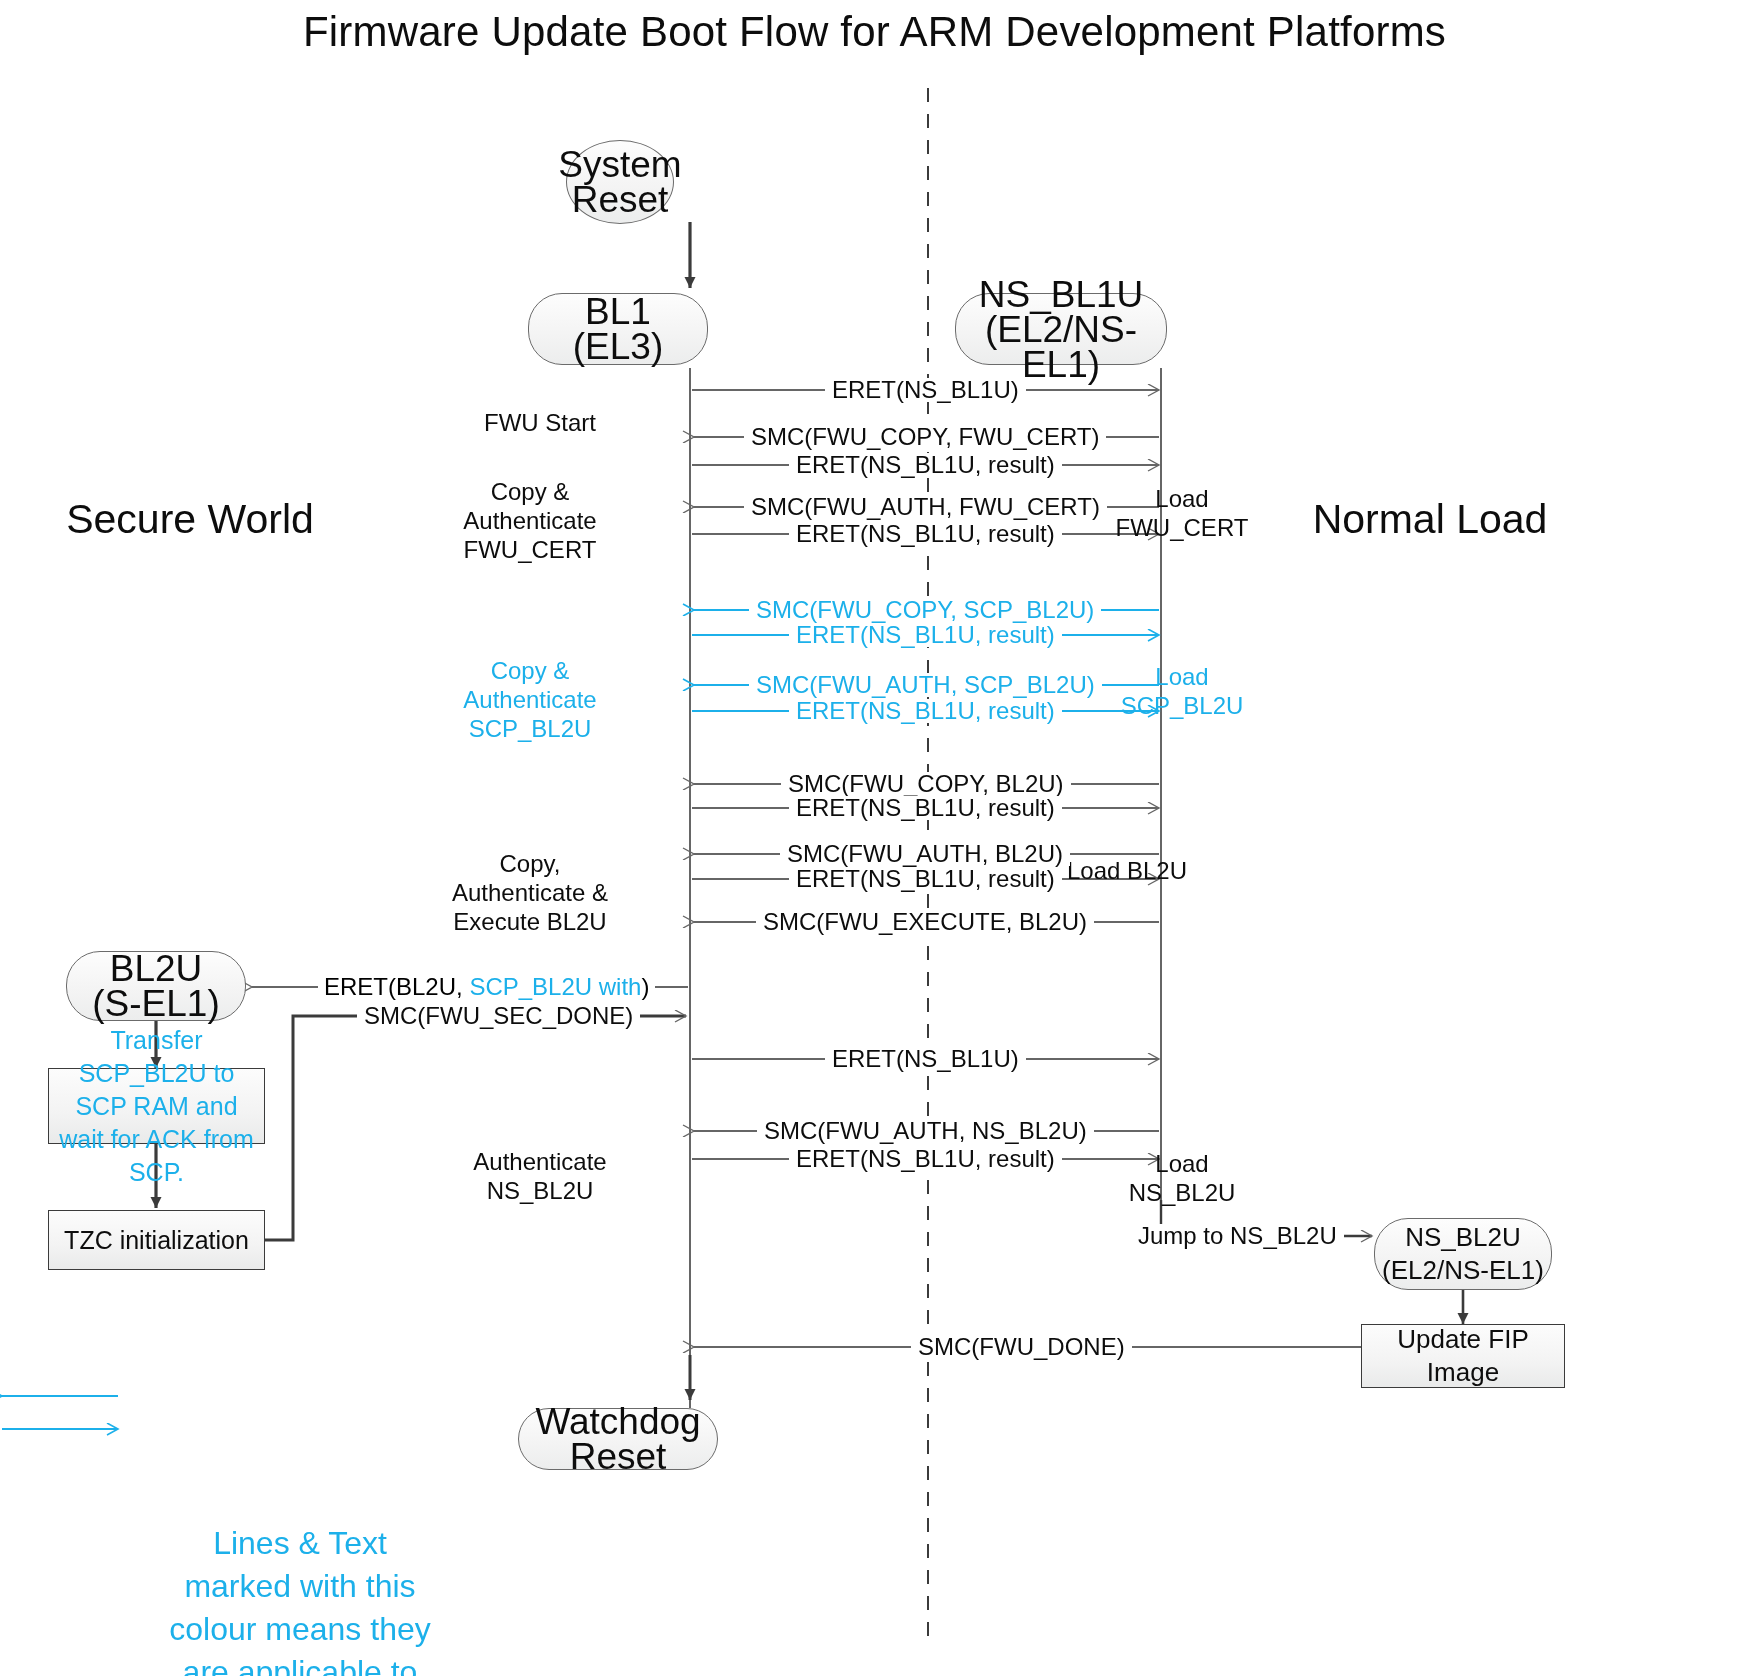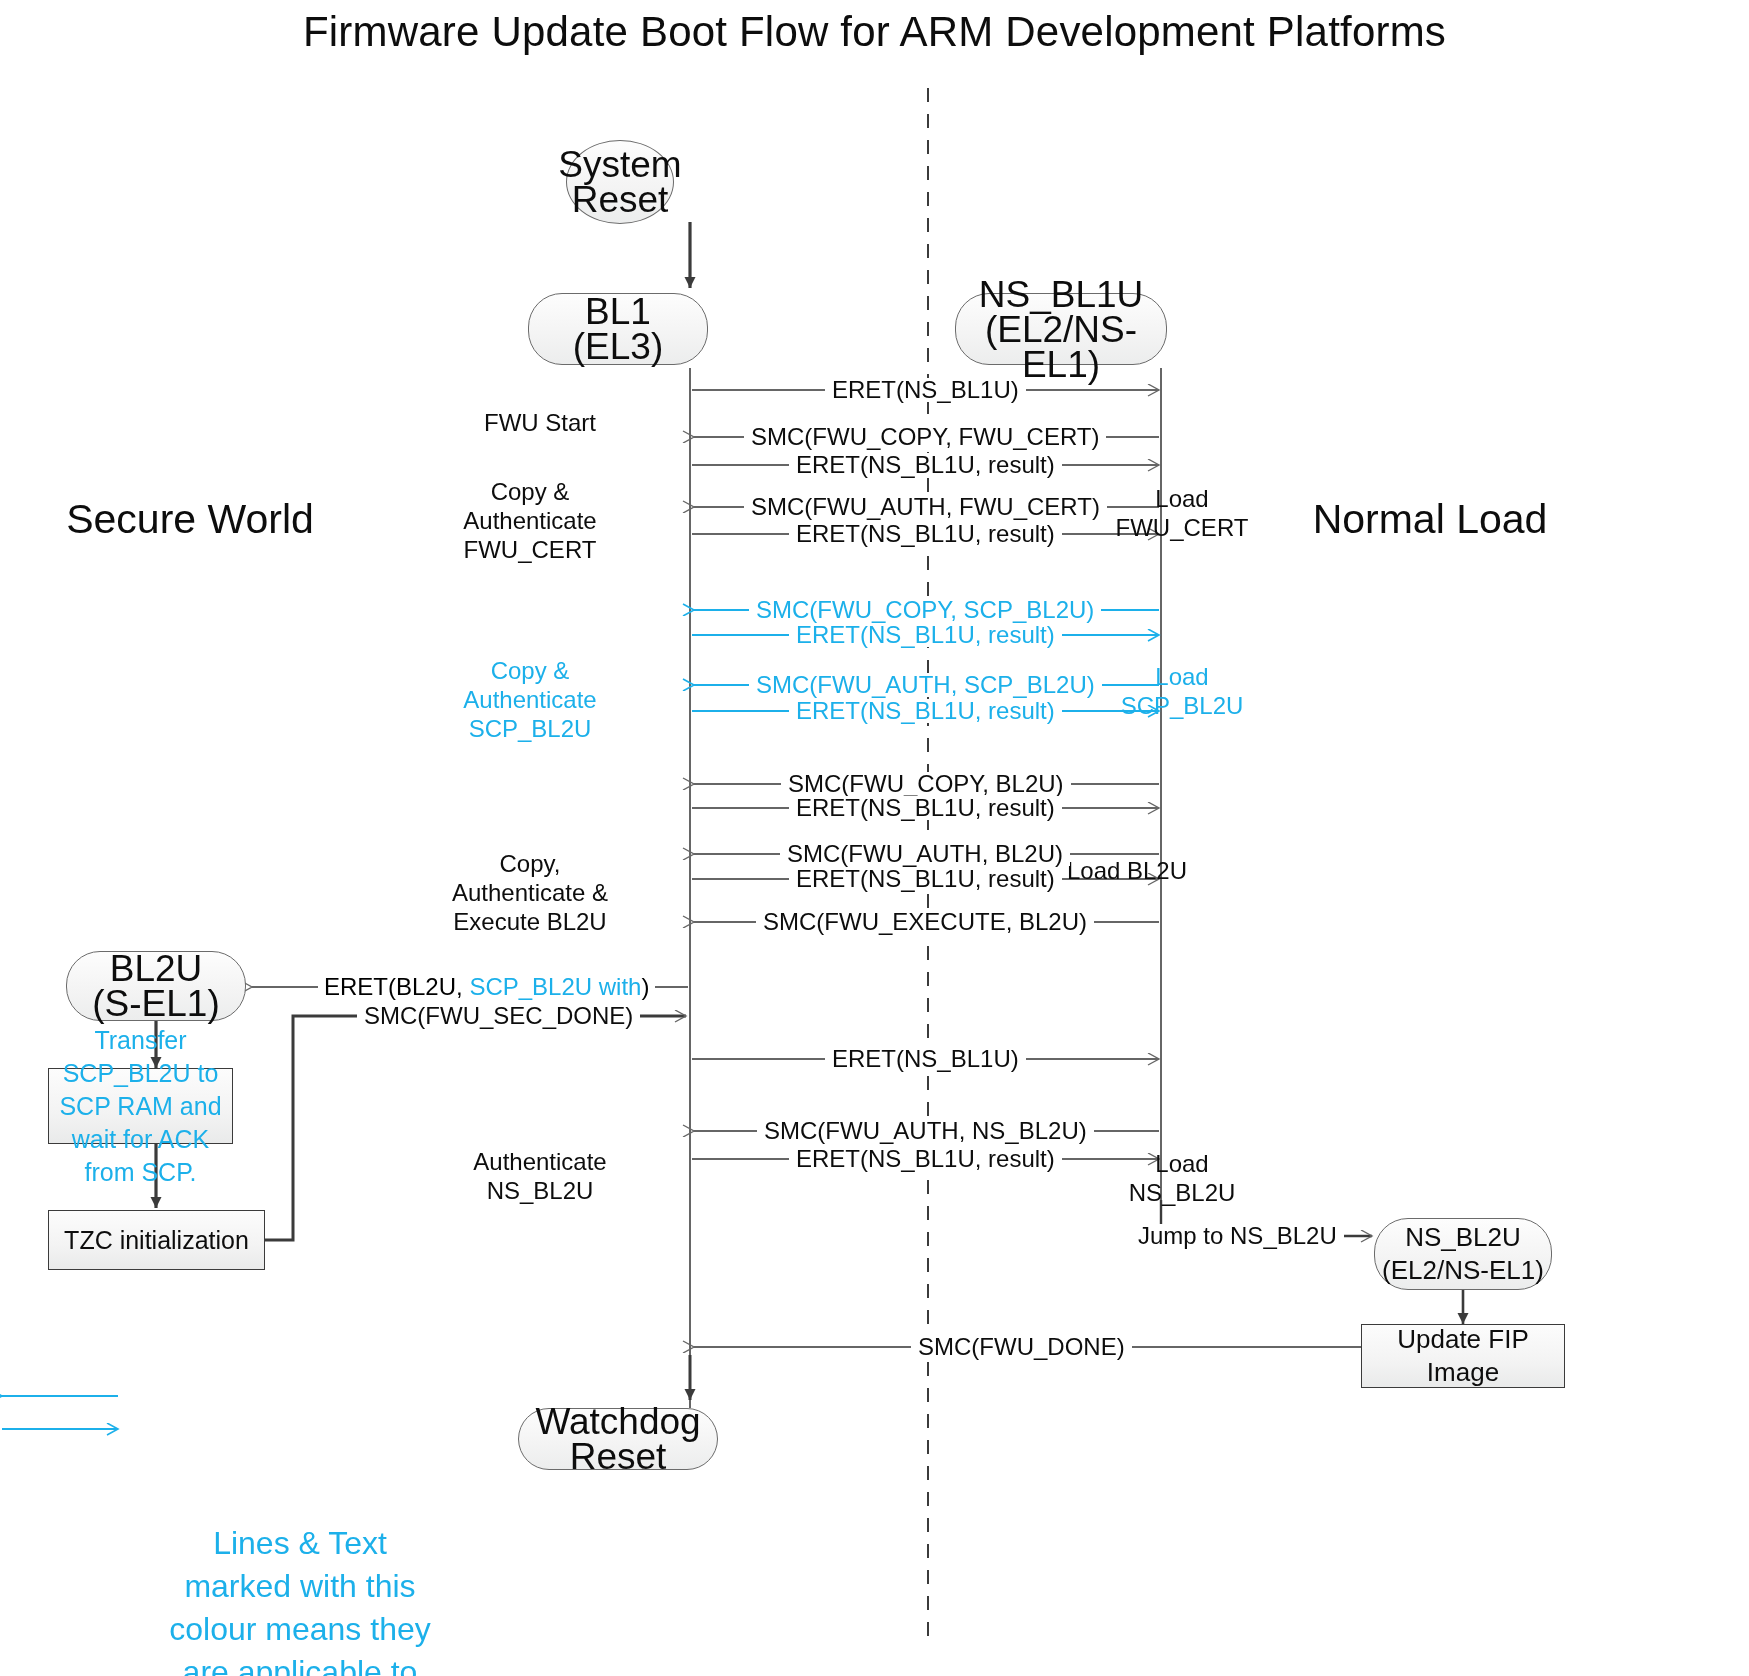--- a/index.html
+++ b/index.html
@@ -155,21 +155,21 @@
 <div class="abs node" style="left:955px;top:293px;width:212px;height:72px;">
   <span>NS_BL1U</span>
   <span>(EL2/NS-EL1)</span>
 </div>
 
 <div class="abs node" style="left:66px;top:951px;width:180px;height:70px;">
   <span>BL2U</span>
   <span>(S-EL1)</span>
 </div>
 
-<div class="abs box cyan" style="left:48px;top:1068px;width:185px;height:76px;padding:4px 8px;align-items:center;">
+<div class="abs box cyan" style="left:48px;top:1068px;width:217px;height:76px;padding:4px 8px;align-items:center;">
   <span>Transfer SCP_BL2U to SCP RAM and wait for ACK from SCP.</span>
 </div>
 
 <div class="abs box" style="left:48px;top:1210px;width:217px;height:60px;">
   <span>TZC initialization</span>
 </div>
 
 <div class="abs node" style="left:1374px;top:1218px;width:178px;height:72px;font-size:26px;line-height:33px;">
   <span>NS_BL2U</span>
   <span>(EL2/NS-EL1)</span>

